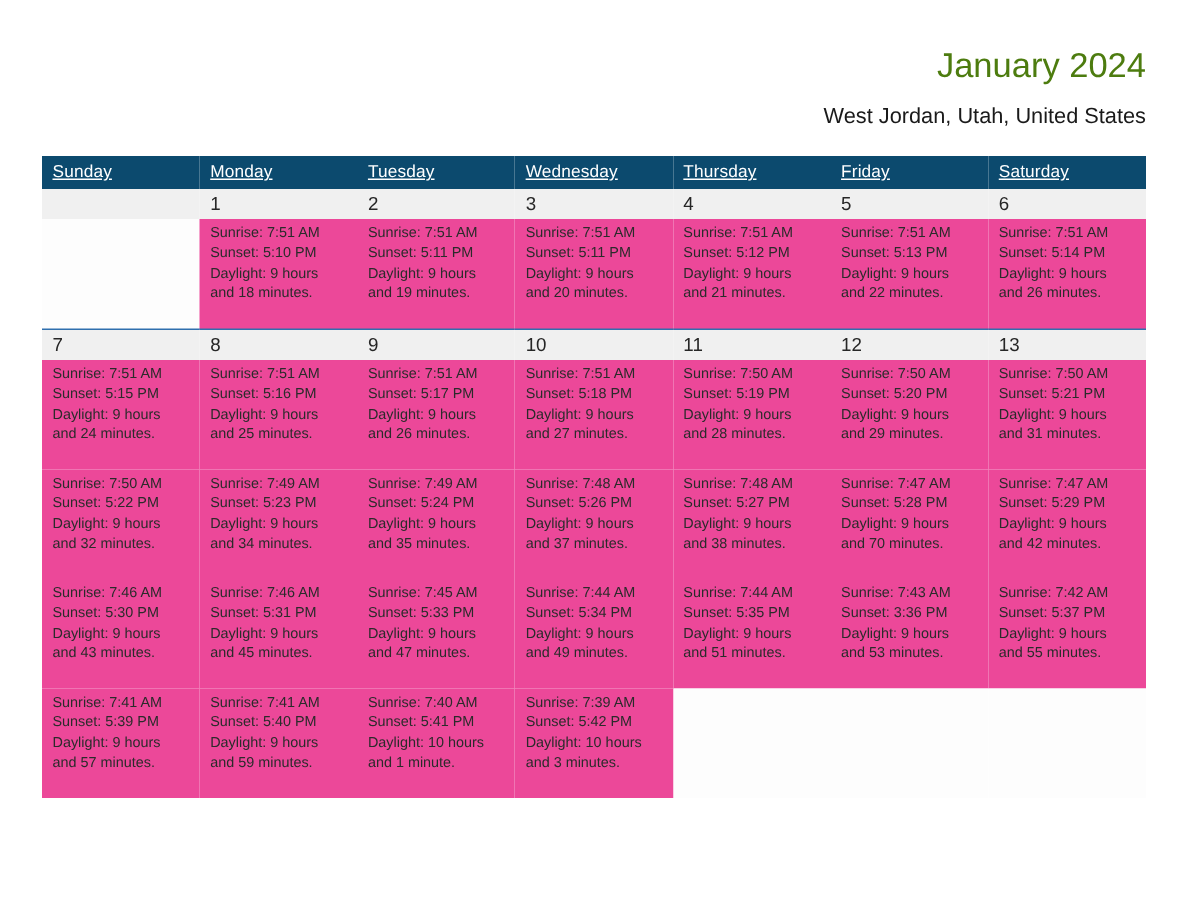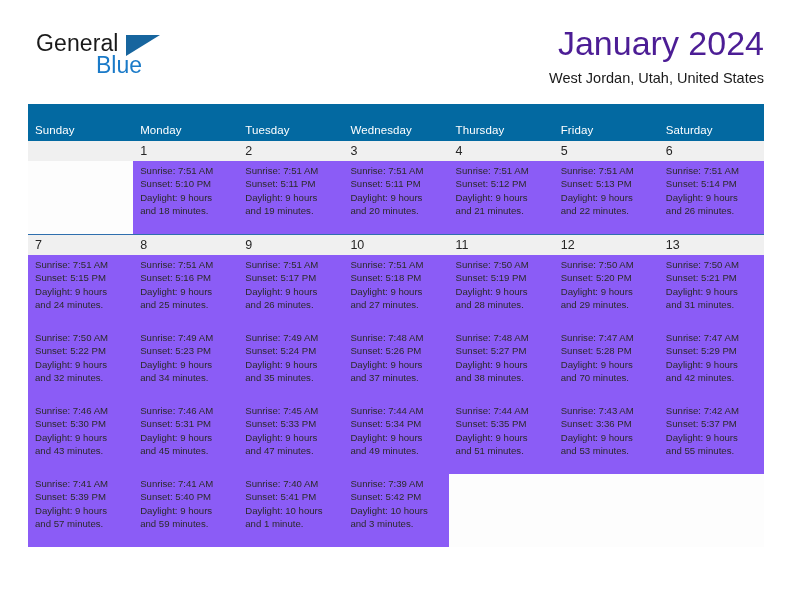--- a/index.html
+++ b/index.html
@@ -63,22 +63,22 @@
     border-bottom: 21px solid transparent;
   }
 
   .title-block {
     position: absolute;
     right: 0;
     top: 0;
     text-align: right;
   }
   .cal-title {
-    font-size: 34px;
-    color: #4c1d95;
+    font-size: 23px;
+    color: #4d7c0f;
     line-height: 34px;
     white-space: nowrap;
   }
   .cal-subtitle {
     font-size: 14.5px;
     color: #1a1a1a;
     line-height: 22px;
     margin-top: 7px;
     white-space: nowrap;
     text-align: center;
@@ -92,65 +92,61 @@
     width: 736px;
   }
   table.cal {
     border-collapse: collapse;
     table-layout: fixed;
     width: 736px;
   }
   table.cal col { width: 105.14px; }
 
   thead th {
-    background: #0369a1;
+    background: #0c4a6e;
     color: #ffffff;
     font-size: 11.5px;
     font-weight: normal;
     text-align: left;
-    padding: 20px 0 5px 7px;
+    padding: 5px 0 5px 7px;
     height: 11px;
     letter-spacing: 0.1px;
+    text-decoration: underline;
   }
 
   tr.daynum-row td {
     background: #f0f0f0;
     border-top: 1.3px solid #2f6fae;
     font-size: 12.5px;
     color: #262626;
     padding: 3px 0 3px 7px;
     height: 14px;
     vertical-align: top;
   }
   tr.week-first td { border-top: none; }
 
   tr.info-row td {
-    background: #8b5cf6;
+    background: #ec4899;
     font-size: 9.6px;
     color: #2b2b2b;
     padding: 3px 4px 12px 7px;
     vertical-align: top;
     line-height: 13.3px;
     height: 58px;
   }
   tr.info-row td.empty { background: #fdfdfd; }
   .line { display: block; white-space: nowrap; }
 </style>
 </head>
 <body>
 
 <div class="page">
 
   <div class="header">
 
-    <div class="logo">
-      <span class="logo-general">General</span>
-      <span class="logo-tri"></span>
-      <span class="logo-blue">Blue</span>
-    </div>
 
     <div class="title-block">
       <div class="cal-title">January 2024</div>
       <div class="cal-subtitle">West Jordan, Utah, United States</div>
     </div>
 
   </div>
 
   <div class="calendar">
     <table class="cal">

